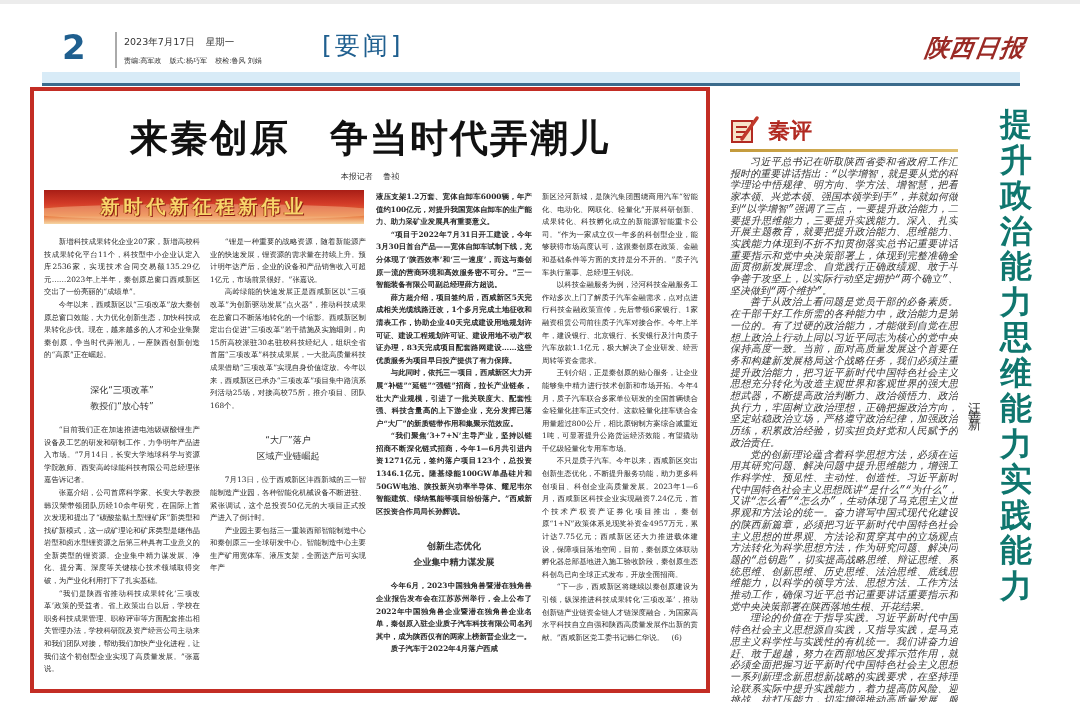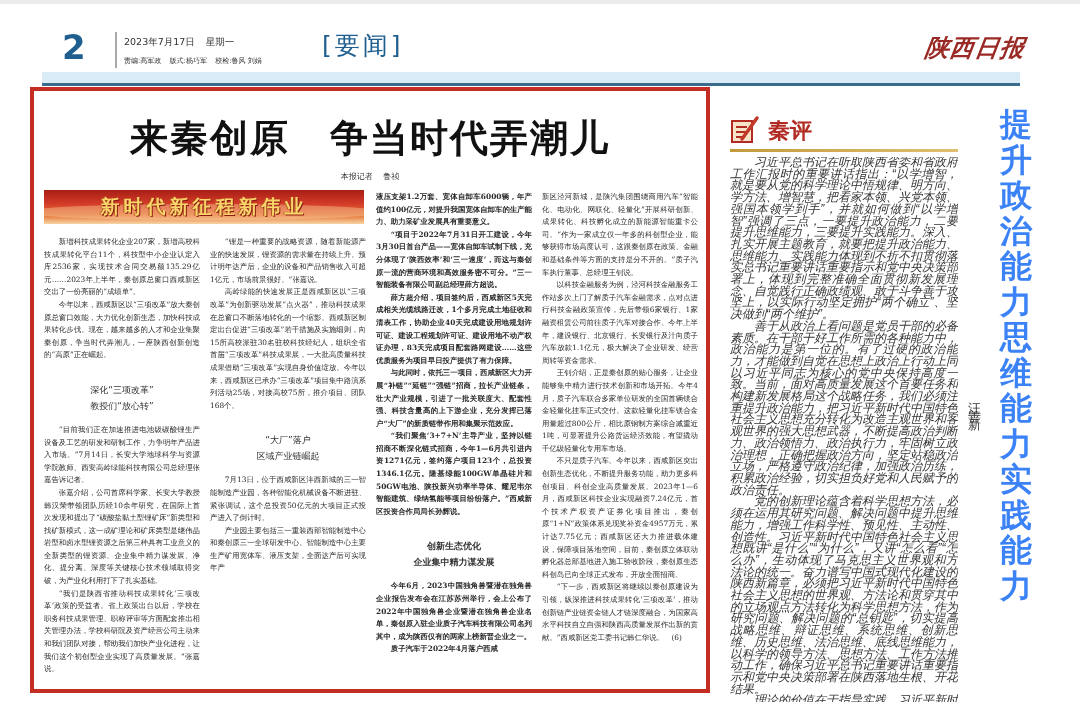--- a/index.html
+++ b/index.html
@@ -39,24 +39,24 @@
   .col-3 { left: 342px; top: 100px; width: 156px; height: 495px; overflow: hidden; font-weight: bold; }
   .col-4 { left: 508px; top: 100px; width: 156px; height: 495px; overflow: hidden; }
 
   
   .commentary { position: absolute; left: 718px; top: 87px; width: 350px; height: 620px; }
   .qinping-head { position: absolute; left: 12px; top: 24px; width: 230px; height: 40px; }
   .qinping-icon { position: absolute; left: 0; top: 4px; width: 30px; height: 30px; }
   .qinping-title { position: absolute; left: 38px; top: 5px; font-family: "DejaVu Serif", serif; font-weight: bold; font-size: 22px; color: #b22a22; white-space: nowrap; }
   .qinping-rule { position: absolute; left: 12px; top: 62px; width: 228px; height: 3px; background: linear-gradient(90deg, #c39a3b, #e0c070); }
 
-  .comment-body { position: absolute; left: 12px; top: 70px; width: 228px; height: 545px; overflow: hidden; font-family: Liberation Sans, sans-serif; font-style: italic; font-size: 12px; line-height: 11.7px; color: #333; text-align: justify; }
+  .comment-body { position: absolute; left: 12px; top: 70px; width: 228px; height: 545px; overflow: hidden; font-family: Liberation Mono, monospace; font-style: italic; font-size: 10px; line-height: 11.7px; color: #333; text-align: justify; }
   .comment-body p { text-indent: 2em; }
 
-  .comment-headline { position: absolute; left: 273px; top: 20px; width: 50px; font-family: "DejaVu Serif", serif; font-weight: bold; font-size: 32px; line-height: 35.5px; color: #3b82f6; text-align: center; word-break: break-all; }
+  .comment-headline { position: absolute; left: 273px; top: 20px; width: 50px; font-family: "DejaVu Serif", serif; font-weight: bold; font-size: 32px; line-height: 35.5px; color: #0f766e; text-align: center; word-break: break-all; }
   .comment-author { position: absolute; left: 250px; top: 318px; width: 10px; font-family: "DejaVu Sans", sans-serif; font-size: 13px; line-height: 8px; color: #333; word-break: break-all; }
 </style>
 </head>
 <body>
 
 <div class="topstrip"></div>
 
 <header class="masthead">
   <div class="page-num">2</div>
   <div class="mast-divider"></div>

